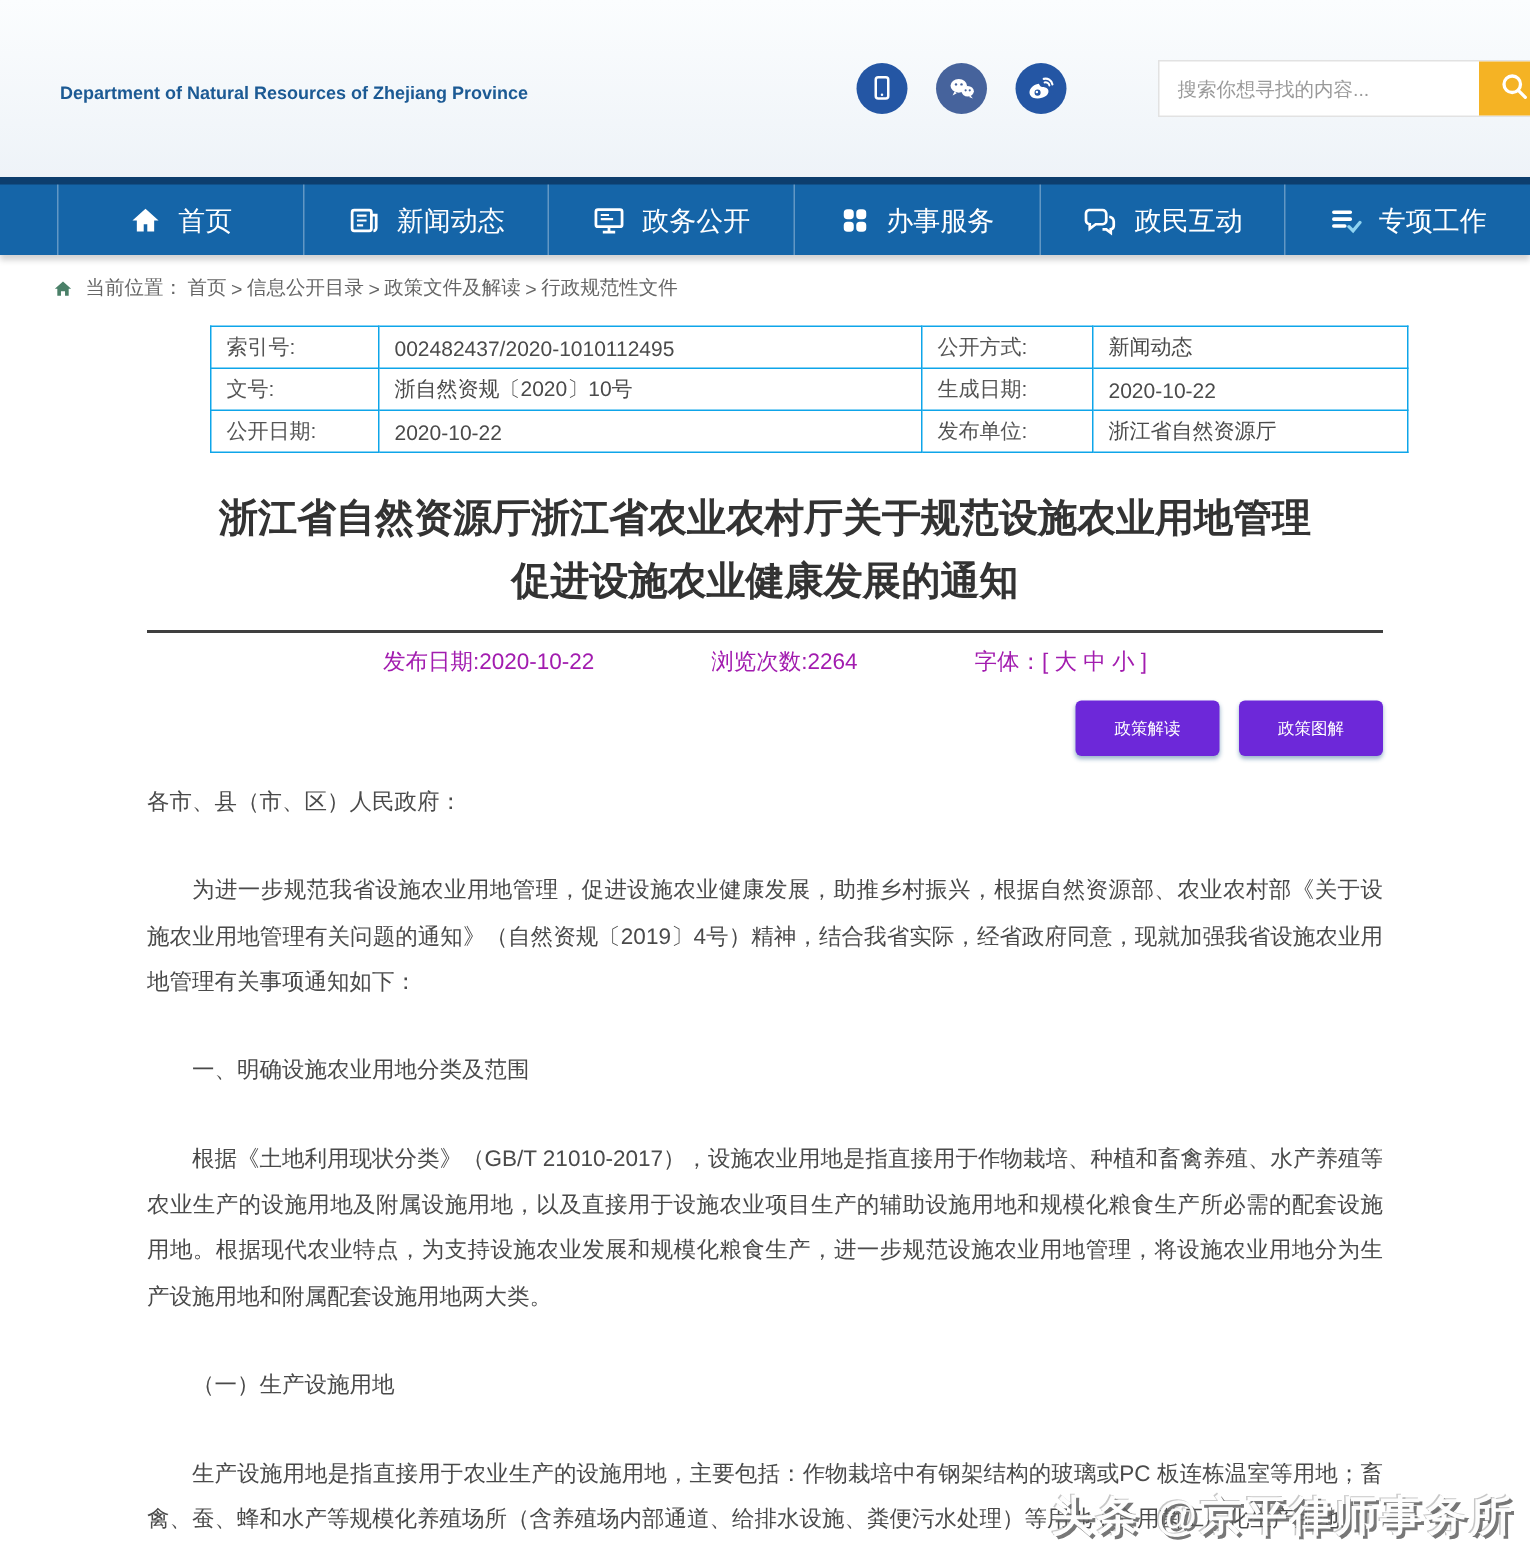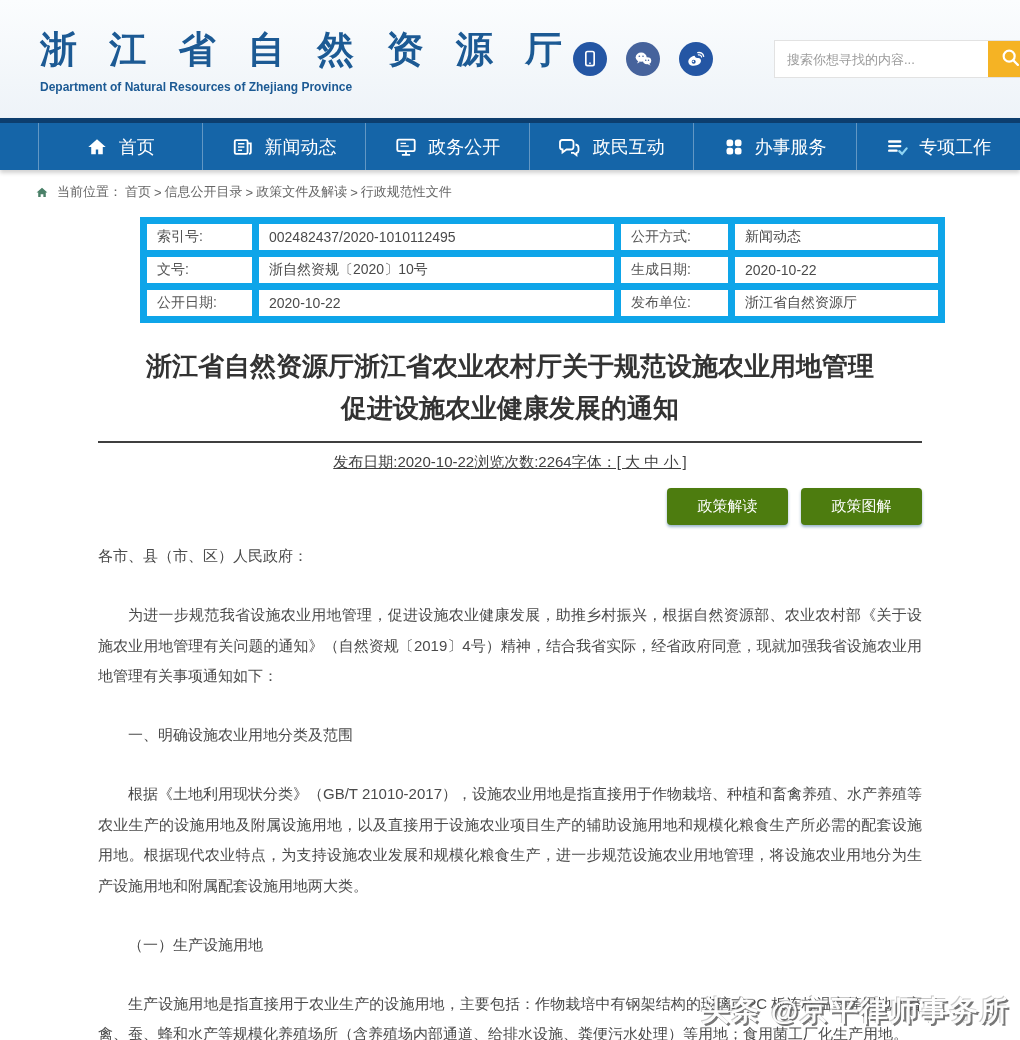--- a/index.html
+++ b/index.html
@@ -93,21 +93,21 @@
 
   
   .doc-info {
     border-collapse: collapse;
     margin: 4px 0 0 140px;
     width: 798px;
     font-size: 14px;
     table-layout: fixed;
   }
   .doc-info td {
-    border: 7px solid #0ea5e9;
+    border: 1px solid #0ea5e9;
     padding: 4px 10px;
     height: 28px;
     color: #4a4a4a;
     overflow: hidden; white-space: nowrap;
   }
   .doc-info td.lbl { color: #555; }
   .c1 { width: 112px; } .c2 { width: 362px; } .c3 { width: 114px; } .c4 { width: 210px; }
 
   
   .article-title {
@@ -118,32 +118,32 @@
     line-height: 1.62;
   }
   .title-divider {
     width: 824px;
     margin: 12px auto 0;
     border: none;
     border-top: 2px solid #3f3f3f;
   }
   .article-meta {
     margin-top: 10px;
-    display: flex; justify-content: center; 
-    font-size: 15px; color: #404040; text-decoration: underline;
+    display: flex; justify-content: center; gap: 78px;
+    font-size: 15px; color: #a21caf;
   }
   .action-buttons {
     width: 824px;
     margin: 16px auto 0;
     display: flex; justify-content: flex-end; gap: 13px;
   }
   .btn-blue {
-    width: 121px; height: 37px;
-    background: #4d7c0f; color: #fff;
-    font-size: 15px; font-family: inherit;
+    width: 96px; height: 37px;
+    background: #6d28d9; color: #fff;
+    font-size: 11px; font-family: inherit;
     border: none; border-radius: 4px;
     cursor: pointer;
     box-shadow: 0 2px 3px rgba(30,90,140,0.45);
   }
 
   
   .body-text {
     width: 824px;
     margin: 16px auto 0;
     font-size: 15px;
@@ -163,21 +163,20 @@
     color: #fdfdfd;
     text-shadow: 2px 2px 0 rgba(95,95,95,0.85), -1px -1px 0 rgba(130,130,130,0.45);
     white-space: nowrap;
   }
 </style>
 </head>
 <body>
 
 <header class="site-header">
   <div>
-    <div class="logo-cn">浙 江 省 自 然 资 源 厅</div>
     <div class="logo-en">Department of Natural Resources of Zhejiang Province</div>
   </div>
   <div class="header-right">
     <span class="circle-icon">
       <svg width="20" height="20" viewBox="0 0 24 24">
           <rect x="7" y="3" width="10" height="17" rx="2" fill="none" stroke="#fff" stroke-width="2"></rect>
           <circle cx="12" cy="17" r="1" fill="#fff"></circle>
         </svg>
     </span>
     <span class="circle-icon muted">
@@ -239,37 +238,37 @@
       <svg width="22" height="22" viewBox="0 0 24 24">
           <rect x="2.5" y="4" width="19" height="12.5" rx="1.5" fill="none" stroke="#fff" stroke-width="2"></rect>
           <path d="M6 8 h6 M6 11 h9" stroke="#fff" stroke-width="1.5"></path>
           <path d="M12 16.5 v3 M7.5 20.5 h9" stroke="#fff" stroke-width="2"></path>
         </svg>
     </span>
     <span>政务公开</span>
   </div>
   <div class="nav-item">
     <span class="nav-icon">
-      <svg width="24" height="24" viewBox="0 0 24 24">
-          <path d="M4 5 h9 a2.5 2.5 0 0 1 2.5 2.5 v4.5 a2.5 2.5 0 0 1 -2.5 2.5 h-4.5 l-4 3 v-3 a2.5 2.5 0 0 1 -2.5 -2.5 v-4.5 A2.5 2.5 0 0 1 4 5 Z" fill="none" stroke="#fff" stroke-width="1.8"></path>
-          <path d="M17.5 9.5 a3.5 3.5 0 0 1 3 3.4 v2.6 a2.5 2.5 0 0 1 -2 2.4 v2.3 l-3 -2.3 h-2.5" fill="none" stroke="#fff" stroke-width="1.8"></path>
-        </svg>
-    </span>
-    <span>政民互动</span>
-  </div>
-  <div class="nav-item">
-    <span class="nav-icon">
       <svg width="20" height="20" viewBox="0 0 24 24">
           <rect x="3" y="3" width="8" height="8" rx="3" fill="#fff"></rect>
           <rect x="13" y="3" width="8" height="8" rx="3" fill="#fff"></rect>
           <rect x="3" y="13" width="8" height="8" rx="3" fill="#fff"></rect>
           <rect x="13" y="13" width="8" height="8" rx="3" fill="#fff"></rect>
         </svg>
     </span>
     <span>办事服务</span>
+  </div>
+  <div class="nav-item">
+    <span class="nav-icon">
+      <svg width="24" height="24" viewBox="0 0 24 24">
+          <path d="M4 5 h9 a2.5 2.5 0 0 1 2.5 2.5 v4.5 a2.5 2.5 0 0 1 -2.5 2.5 h-4.5 l-4 3 v-3 a2.5 2.5 0 0 1 -2.5 -2.5 v-4.5 A2.5 2.5 0 0 1 4 5 Z" fill="none" stroke="#fff" stroke-width="1.8"></path>
+          <path d="M17.5 9.5 a3.5 3.5 0 0 1 3 3.4 v2.6 a2.5 2.5 0 0 1 -2 2.4 v2.3 l-3 -2.3 h-2.5" fill="none" stroke="#fff" stroke-width="1.8"></path>
+        </svg>
+    </span>
+    <span>政民互动</span>
   </div>
   <div class="nav-item">
     <span class="nav-icon">
       <svg width="22" height="22" viewBox="0 0 24 24">
           <path d="M3.5 6 h12 M3.5 11 h12 M3.5 16 h8" stroke="#fff" stroke-width="2.6" stroke-linecap="round"></path>
           <path d="M14.5 16.5 l3 3 L22.5 13.5" fill="none" stroke="#8fd4f2" stroke-width="2.4" stroke-linecap="round"></path>
         </svg>
     </span>
     <span>专项工作</span>
   </div>

